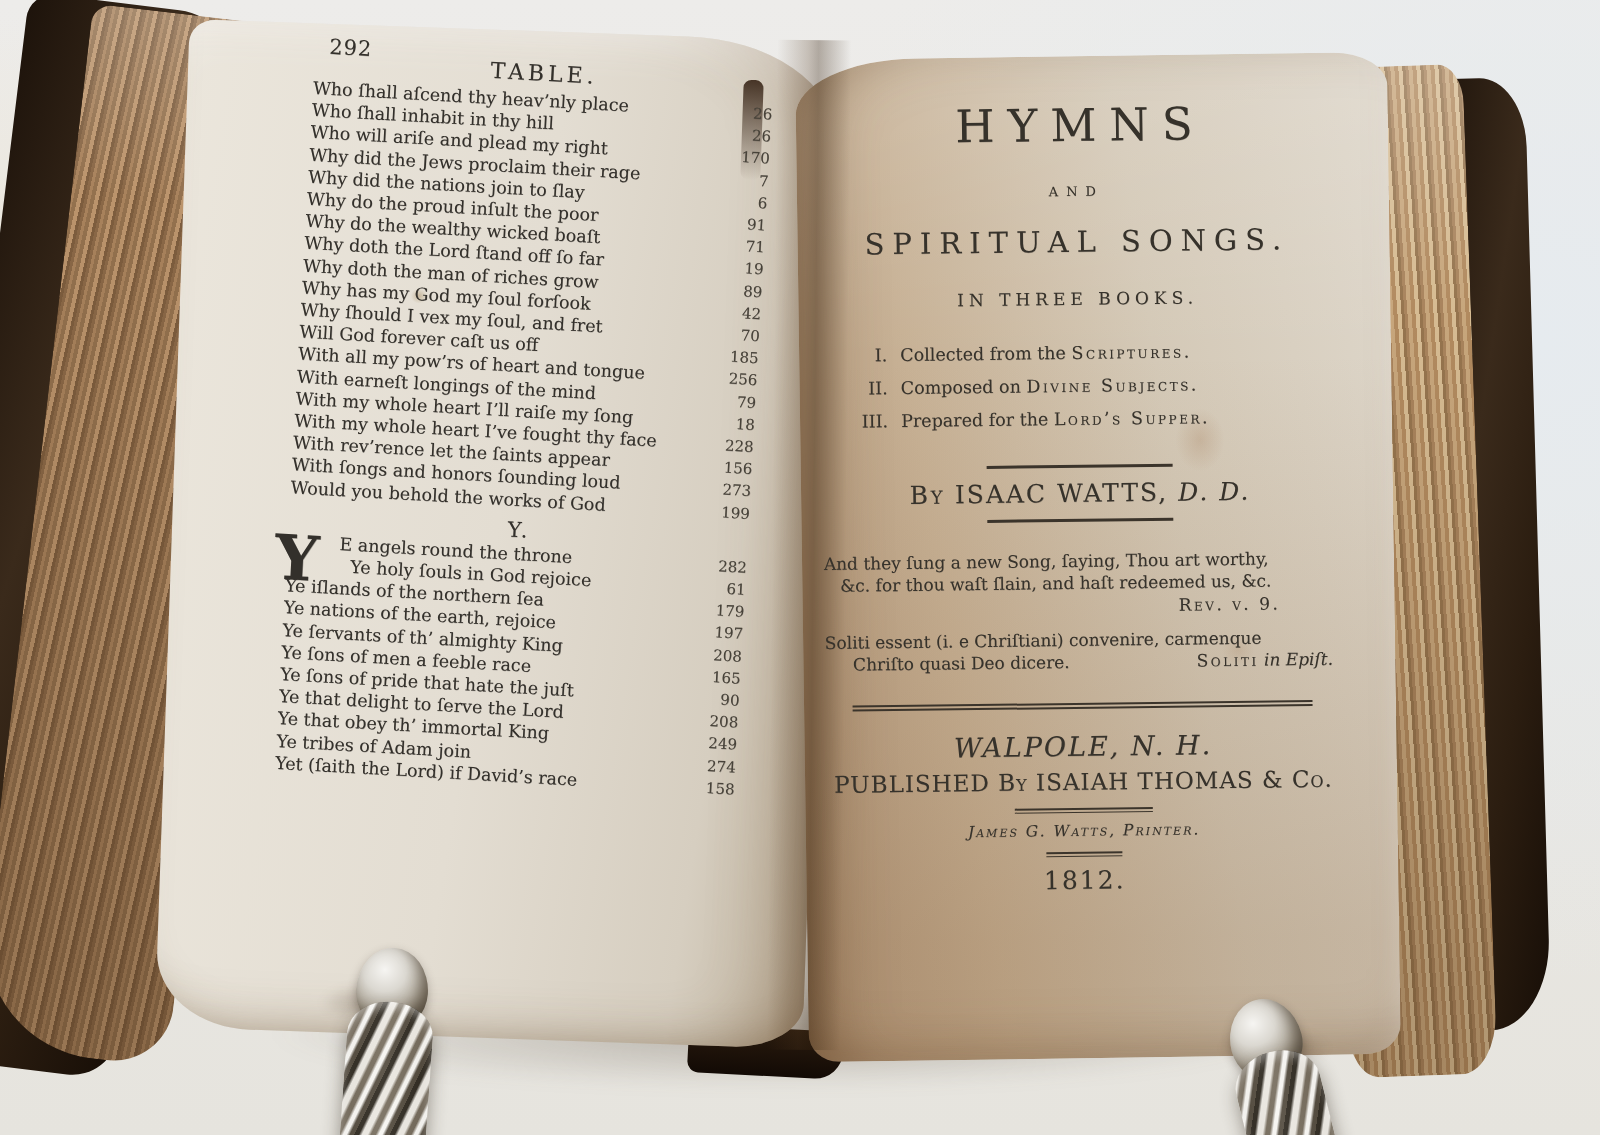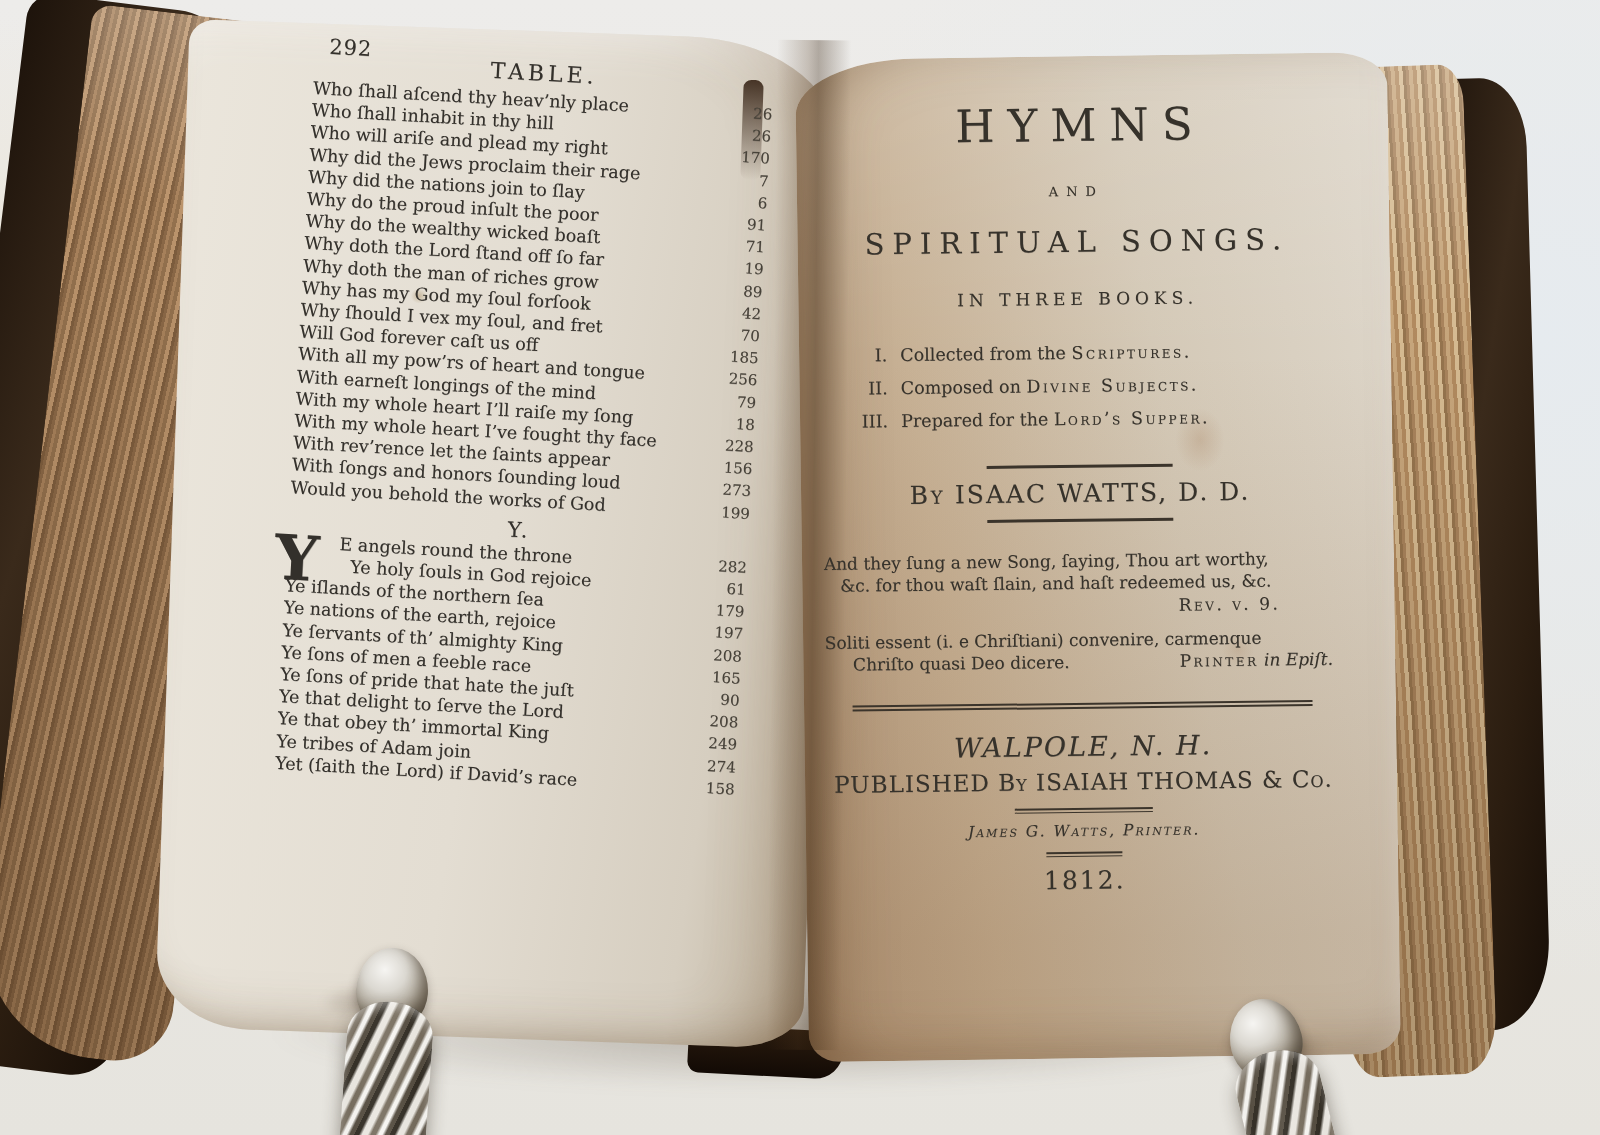--- a/index.html
+++ b/index.html
@@ -102,21 +102,21 @@
   .rp-sub{font-size:29px;letter-spacing:8px;margin-top:26px;white-space:nowrap;}
   .rp-books-line{font-size:17px;letter-spacing:5px;margin-top:30px;}
   .books{margin-top:34px;text-align:left;padding-left:34px;}
   .book-row{display:flex;align-items:baseline;font-size:17.5px;margin-top:13px;white-space:nowrap;}
   .book-row .bnum{min-width:32px;text-align:right;margin-right:13px;}
   .sc{font-variant:small-caps;letter-spacing:2.5px;}
   .rule{border-top:3px solid #3b342b;width:186px;margin:0 auto;}
   .rule-top{margin-top:36px;}
   .rule-bot{margin-top:11px;}
   .byline{margin-top:11px;font-size:25px;letter-spacing:2px;white-space:nowrap;}
-  .byline .deg{}
+  .byline .deg{font-style:italic;}
   .quote{margin-top:28px;font-size:17px;text-align:left;line-height:22px;}
   .quote .l2{padding-left:16px;}
   .quote-ref{text-align:right;padding-right:58px;font-size:17px;margin-top:2px;}
   .quote2{margin-top:13px;font-size:17px;text-align:left;line-height:22px;}
   .q2-line2{display:flex;justify-content:space-between;padding-left:28px;padding-right:6px;}
   .it{font-style:italic;}
   .dbl-rule{width:460px;margin:30px auto 0;height:6px;
       border-top:2px solid #3b342b;border-bottom:2px solid #3b342b;}
   .imp-city{margin-top:22px;font-size:27px;font-style:italic;letter-spacing:2px;}
   .imp-pub{margin-top:7px;font-size:23px;letter-spacing:1px;white-space:nowrap;}
@@ -369,21 +369,21 @@
     <div class="quote">
       <div class="l1">And they ſung a new Song, ſaying, Thou art worthy,</div>
       <div class="l2">&amp;c. for thou waſt ſlain, and haſt redeemed us, &amp;c.</div>
     </div>
     <div class="quote-ref sc">Rev. v. 9.</div>
 
     <div class="quote2">
       <div class="l1">Soliti essent (i. e Chriſtiani) convenire, carmenque</div>
       <div class="q2-line2">
         <span>Chriſto quasi Deo dicere.</span>
-        <span class="attr"><span class="sc">Printer</span> <span class="it">in Epiſt.</span></span>
+        <span class="attr"><span class="sc">Soliti</span> <span class="it">in Epiſt.</span></span>
       </div>
     </div>
 
     <div class="dbl-rule"></div>
 
     <div class="imp-city">WALPOLE, N. H.</div>
     <div class="imp-pub sc">PUBLISHED By ISAIAH THOMAS &amp; Co.</div>
     <div class="srule"></div>
     <div class="imp-printer sc">James G. Watts, Printer.</div>
     <div class="srule two"></div>

